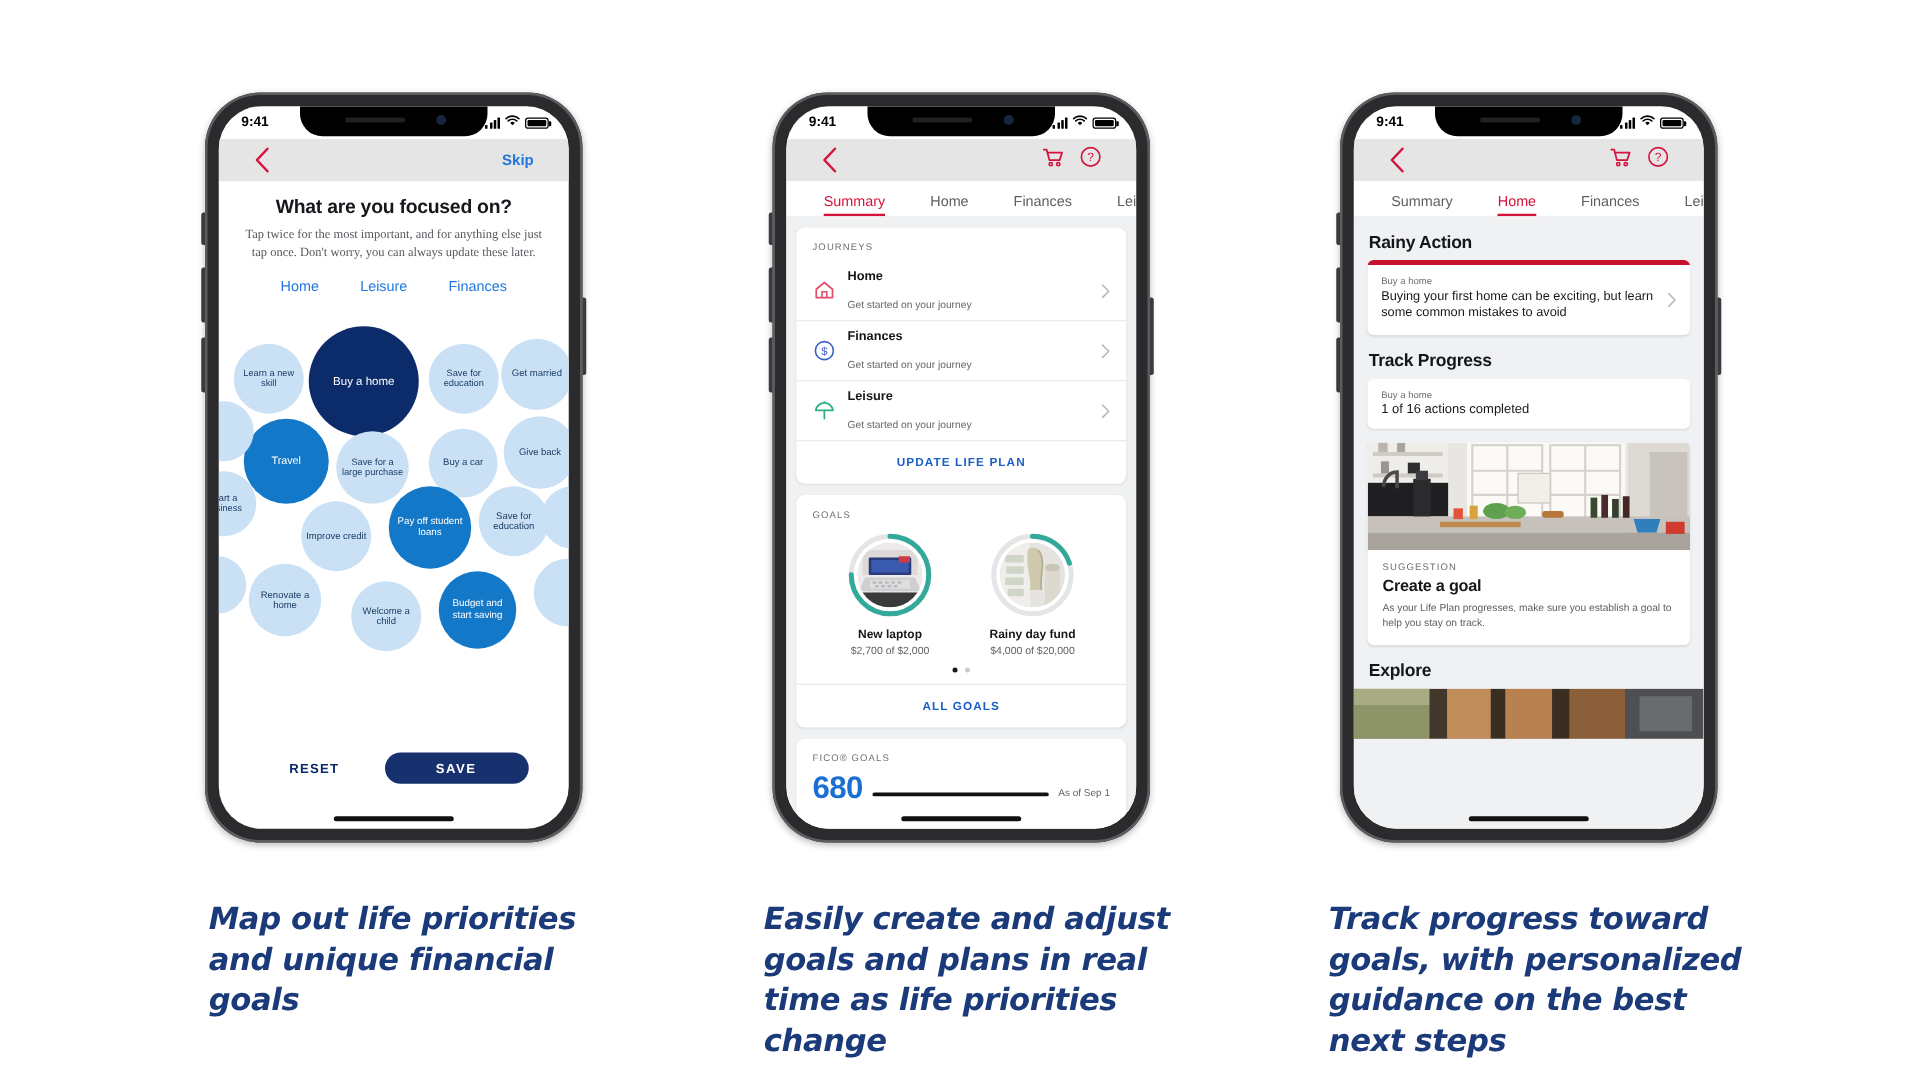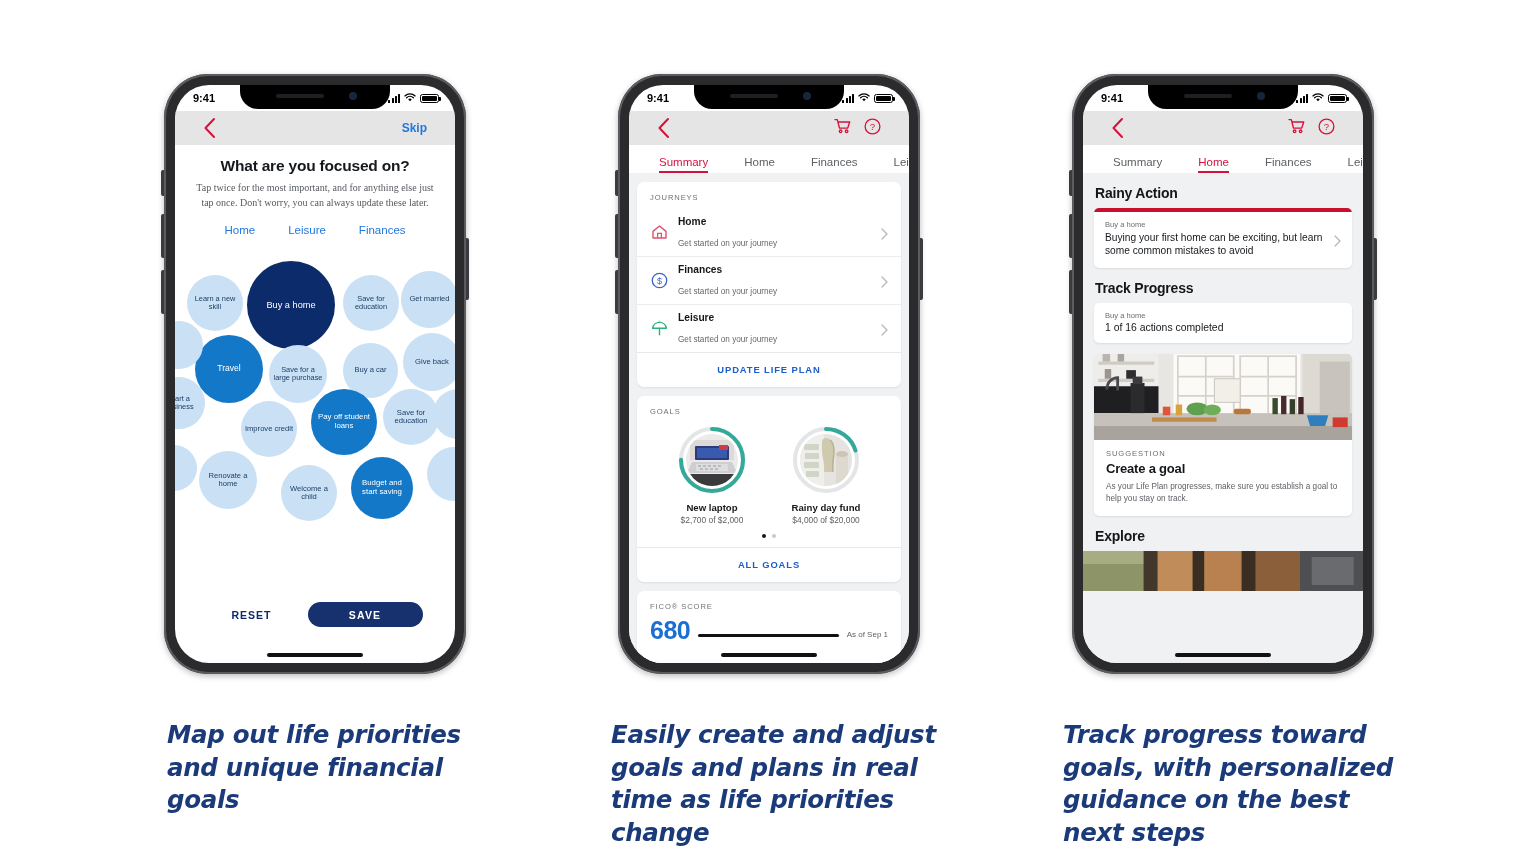--- a/index.html
+++ b/index.html
@@ -443,21 +443,21 @@
                 </div>
               </div>
             <div class="dots" id="goal-dots">
                 <i class="on"></i>
                 <i></i>
               </div>
             <div class="card-action">ALL GOALS</div>
           </div>
 
           <div class="card" style="margin-bottom:0;">
-            <div class="card-label">FICO® SCORE</div>
+            <div class="card-label">FICO® GOALS</div>
             <div class="fico-row">
               <span class="fico-num">680</span>
               <span class="fico-bar"></span>
               <span class="fico-as">As of Sep 1</span>
             </div>
           </div>
 
         </div>
       </div>
       <div class="home-ind"></div>

